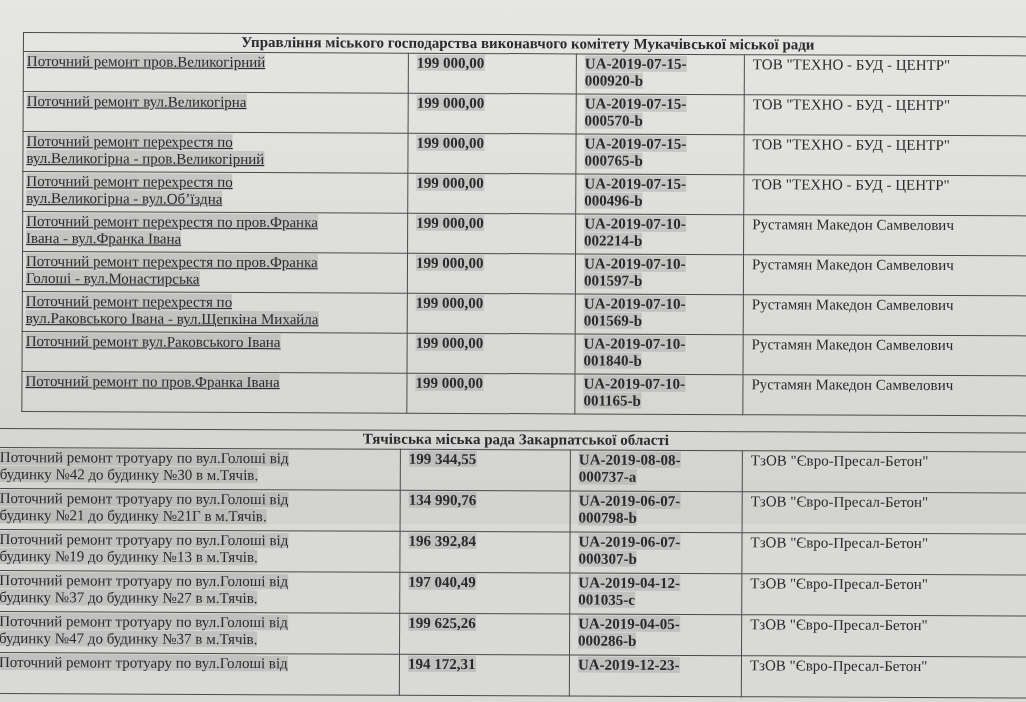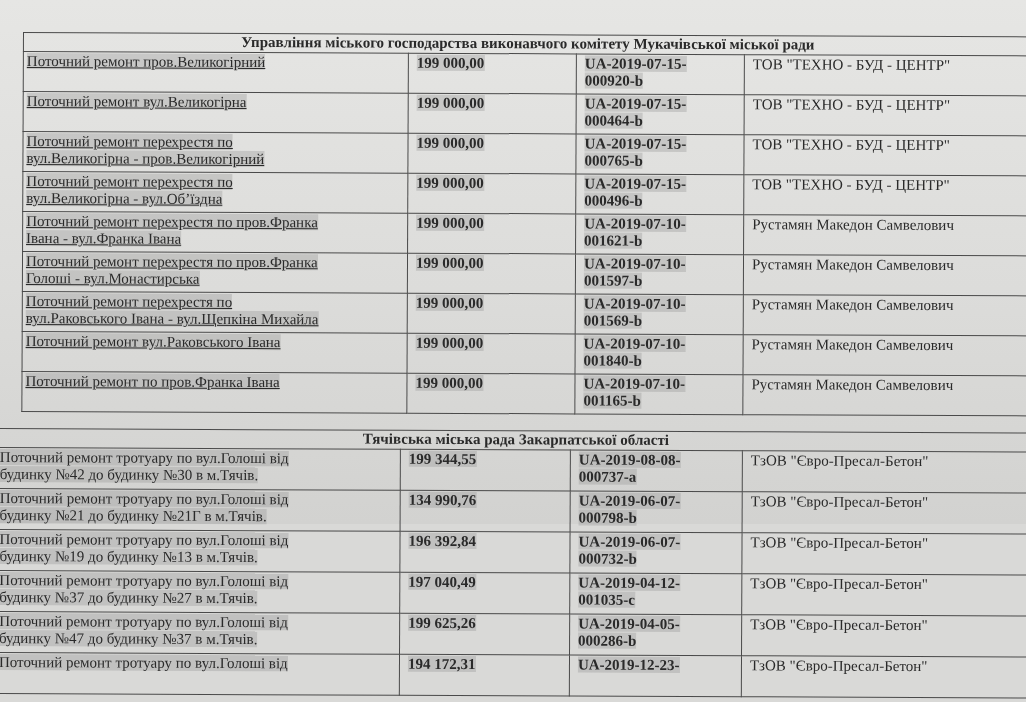--- a/index.html
+++ b/index.html
@@ -30,39 +30,39 @@
         </tr>
         <tr style="height: 40px;">
           <td><span class="hl u">Поточний ремонт пров.Великогірний</span></td>
           <td class="c2"><span class="hl">199 000,00</span></td>
           <td class="c2"><span class="hl">UA-2019-07-15-</span><br><span class="hl">000920-b</span></td>
           <td class="c4">ТОВ "ТЕХНО - БУД - ЦЕНТР"</td>
         </tr>
         <tr style="height: 40px;">
           <td><span class="hl u">Поточний ремонт вул.Великогірна</span></td>
           <td class="c2"><span class="hl">199 000,00</span></td>
-          <td class="c2"><span class="hl">UA-2019-07-15-</span><br><span class="hl">000464-b</span></td>
+          <td class="c2"><span class="hl">UA-2019-07-15-</span><br><span class="hl">000570-b</span></td>
           <td class="c4">ТОВ "ТЕХНО - БУД - ЦЕНТР"</td>
         </tr>
         <tr style="height: 40px;">
           <td><span class="hl u">Поточний ремонт перехрестя по</span><br><span class="hl u">вул.Великогірна - пров.Великогірний</span></td>
           <td class="c2"><span class="hl">199 000,00</span></td>
           <td class="c2"><span class="hl">UA-2019-07-15-</span><br><span class="hl">000765-b</span></td>
           <td class="c4">ТОВ "ТЕХНО - БУД - ЦЕНТР"</td>
         </tr>
         <tr style="height: 40px;">
           <td><span class="hl u">Поточний ремонт перехрестя по</span><br><span class="hl u">вул.Великогірна - вул.Об’їздна</span></td>
           <td class="c2"><span class="hl">199 000,00</span></td>
           <td class="c2"><span class="hl">UA-2019-07-15-</span><br><span class="hl">000496-b</span></td>
           <td class="c4">ТОВ "ТЕХНО - БУД - ЦЕНТР"</td>
         </tr>
         <tr style="height: 40px;">
           <td><span class="hl u">Поточний ремонт перехрестя по пров.Франка</span><br><span class="hl u">Івана - вул.Франка Івана</span></td>
           <td class="c2"><span class="hl">199 000,00</span></td>
-          <td class="c2"><span class="hl">UA-2019-07-10-</span><br><span class="hl">001621-b</span></td>
+          <td class="c2"><span class="hl">UA-2019-07-10-</span><br><span class="hl">002214-b</span></td>
           <td class="c4">Рустамян Македон Самвелович</td>
         </tr>
         <tr style="height: 40px;">
           <td><span class="hl u">Поточний ремонт перехрестя по пров.Франка</span><br><span class="hl u">Голоші - вул.Монастирська</span></td>
           <td class="c2"><span class="hl">199 000,00</span></td>
           <td class="c2"><span class="hl">UA-2019-07-10-</span><br><span class="hl">001597-b</span></td>
           <td class="c4">Рустамян Македон Самвелович</td>
         </tr>
         <tr style="height: 40px;">
           <td><span class="hl u">Поточний ремонт перехрестя по</span><br><span class="hl u">вул.Раковського Івана - вул.Щепкіна Михайла</span></td>
@@ -103,21 +103,21 @@
         </tr>
         <tr style="height: 41px;">
           <td><span class="hl">Поточний ремонт тротуару по вул.Голоші від</span><br><span class="hl">будинку №21 до будинку №21Г в м.Тячів.</span></td>
           <td class="c2"><span class="hl">134 990,76</span></td>
           <td class="c2"><span class="hl">UA-2019-06-07-</span><br><span class="hl">000798-b</span></td>
           <td class="c4">ТзОВ "Євро-Пресал-Бетон"</td>
         </tr>
         <tr style="height: 41px;">
           <td><span class="hl">Поточний ремонт тротуару по вул.Голоші від</span><br><span class="hl">будинку №19 до будинку №13 в м.Тячів.</span></td>
           <td class="c2"><span class="hl">196 392,84</span></td>
-          <td class="c2"><span class="hl">UA-2019-06-07-</span><br><span class="hl">000732-b</span></td>
+          <td class="c2"><span class="hl">UA-2019-06-07-</span><br><span class="hl">000307-b</span></td>
           <td class="c4">ТзОВ "Євро-Пресал-Бетон"</td>
         </tr>
         <tr style="height: 41px;">
           <td><span class="hl">Поточний ремонт тротуару по вул.Голоші від</span><br><span class="hl">будинку №37 до будинку №27 в м.Тячів.</span></td>
           <td class="c2"><span class="hl">197 040,49</span></td>
           <td class="c2"><span class="hl">UA-2019-04-12-</span><br><span class="hl">001035-c</span></td>
           <td class="c4">ТзОВ "Євро-Пресал-Бетон"</td>
         </tr>
         <tr style="height: 41px;">
           <td><span class="hl">Поточний ремонт тротуару по вул.Голоші від</span><br><span class="hl">будинку №47 до будинку №37 в м.Тячів.</span></td>

